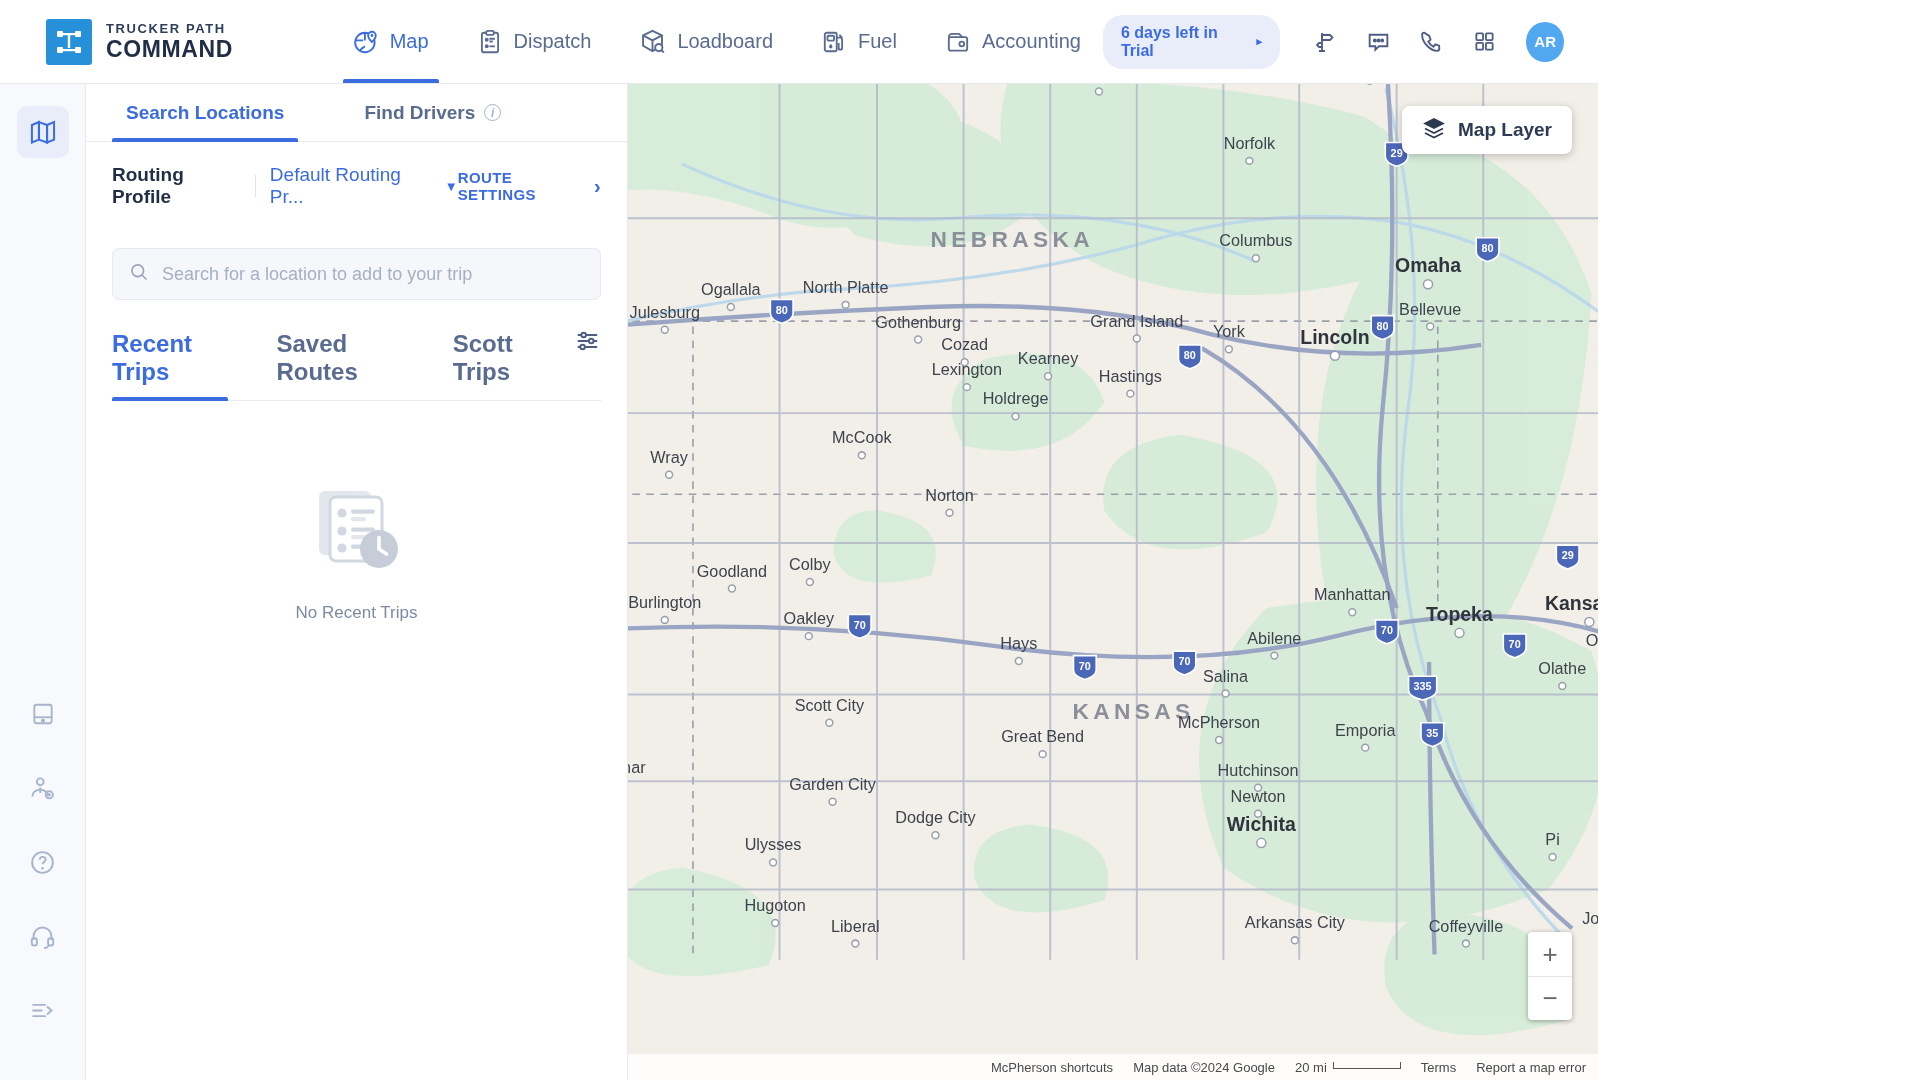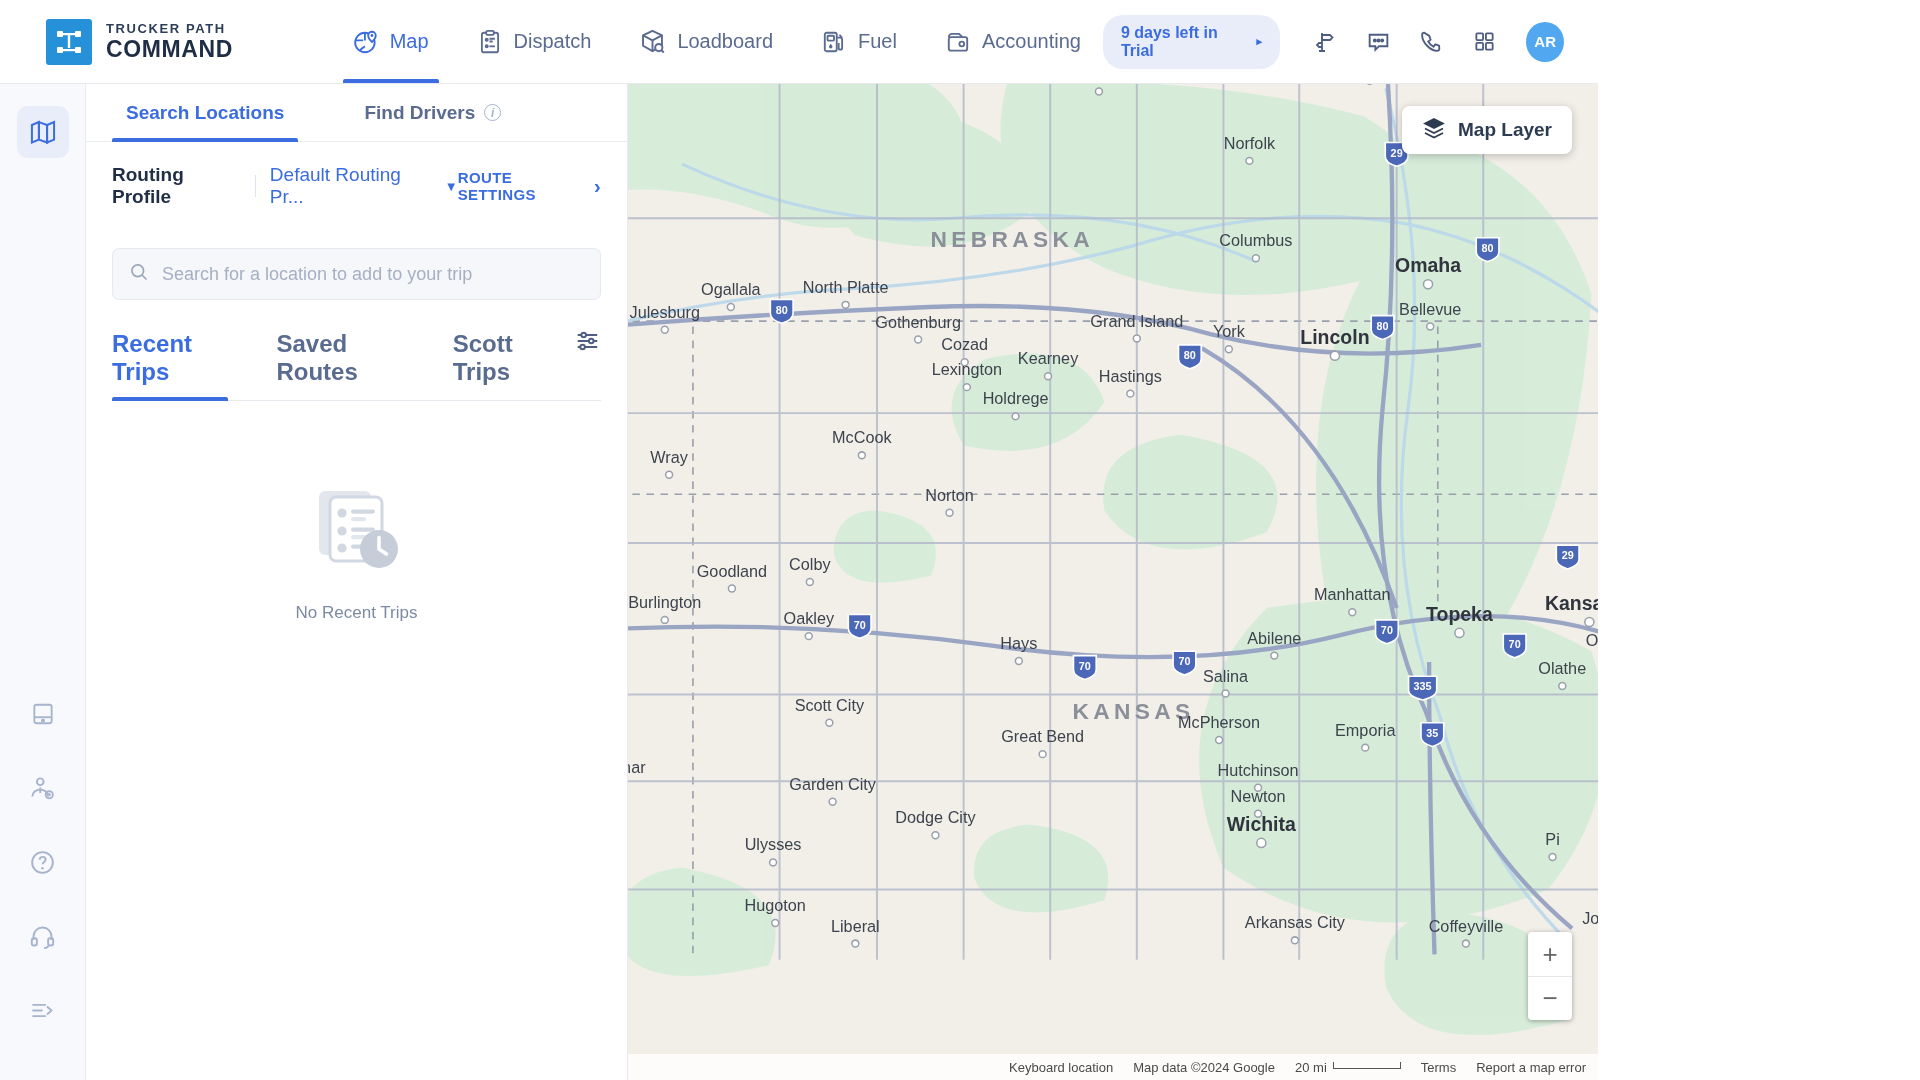--- a/index.html
+++ b/index.html
@@ -255,21 +255,21 @@
             <rect x="3.5" y="7.5" width="17" height="12.5" rx="2"></rect>
             <circle cx="15.5" cy="13.8" r="2.2"></circle>
           </svg>
         </span>
         <span>Accounting</span>
       </div>
     </div>
 
     <div class="header-right">
       <div class="trial-pill">
-        <span>9 days left in Trial</span>
+        <span>6 days left in Trial</span>
         <span class="caret">▸</span>
       </div>
       <div class="hicon">
         <svg width="24" height="24" viewBox="0 0 24 24" fill="none" stroke="currentColor" stroke-width="1.8">
           <path d="M8 3v18M5 21h6"></path>
             <path d="M8 5h8l2.5 2.5L16 10H8z"></path>
             <path d="M8 13h-3l-2 2 2 2h3"></path>
         </svg>
       </div>
       <div class="hicon">
@@ -647,21 +647,21 @@
         </span>
         <span>Map Layer</span>
       </div>
 
       <div class="zoom-ctrl">
         <div class="zoom-btn">+</div>
         <div class="zoom-btn">−</div>
       </div>
 
       <div class="map-footer">
-        <span class="ft">Keyboard location</span>
+        <span class="ft">McPherson shortcuts</span>
         <span>Map data ©2024 Google</span>
         <span class="scalebar">
           <span>20 mi</span>
           <span class="bar"></span>
         </span>
         <span class="ft">Terms</span>
         <span class="ft">Report a map error</span>
       </div>
     </div>
   </div>

